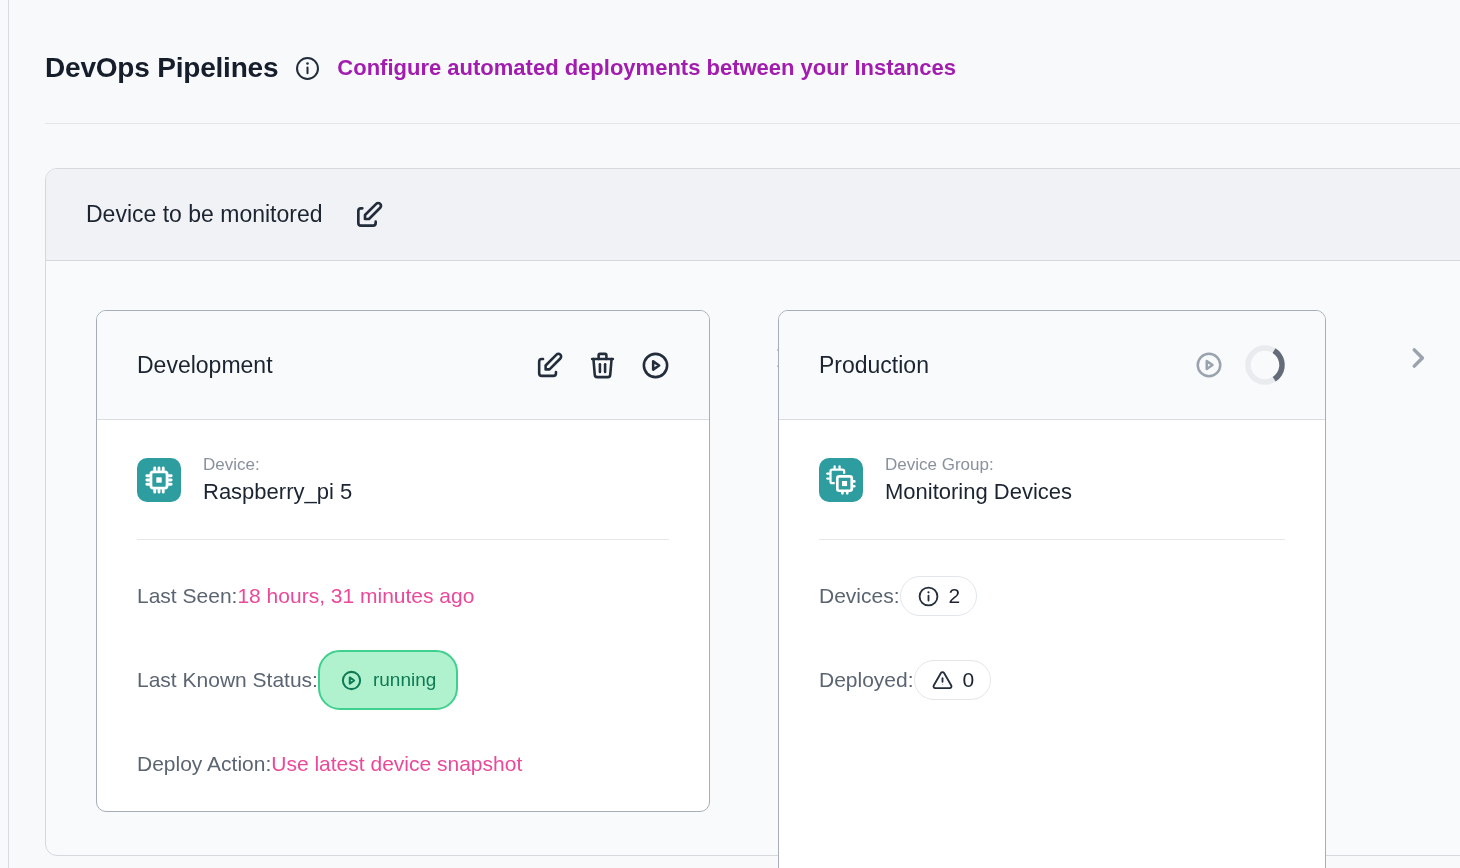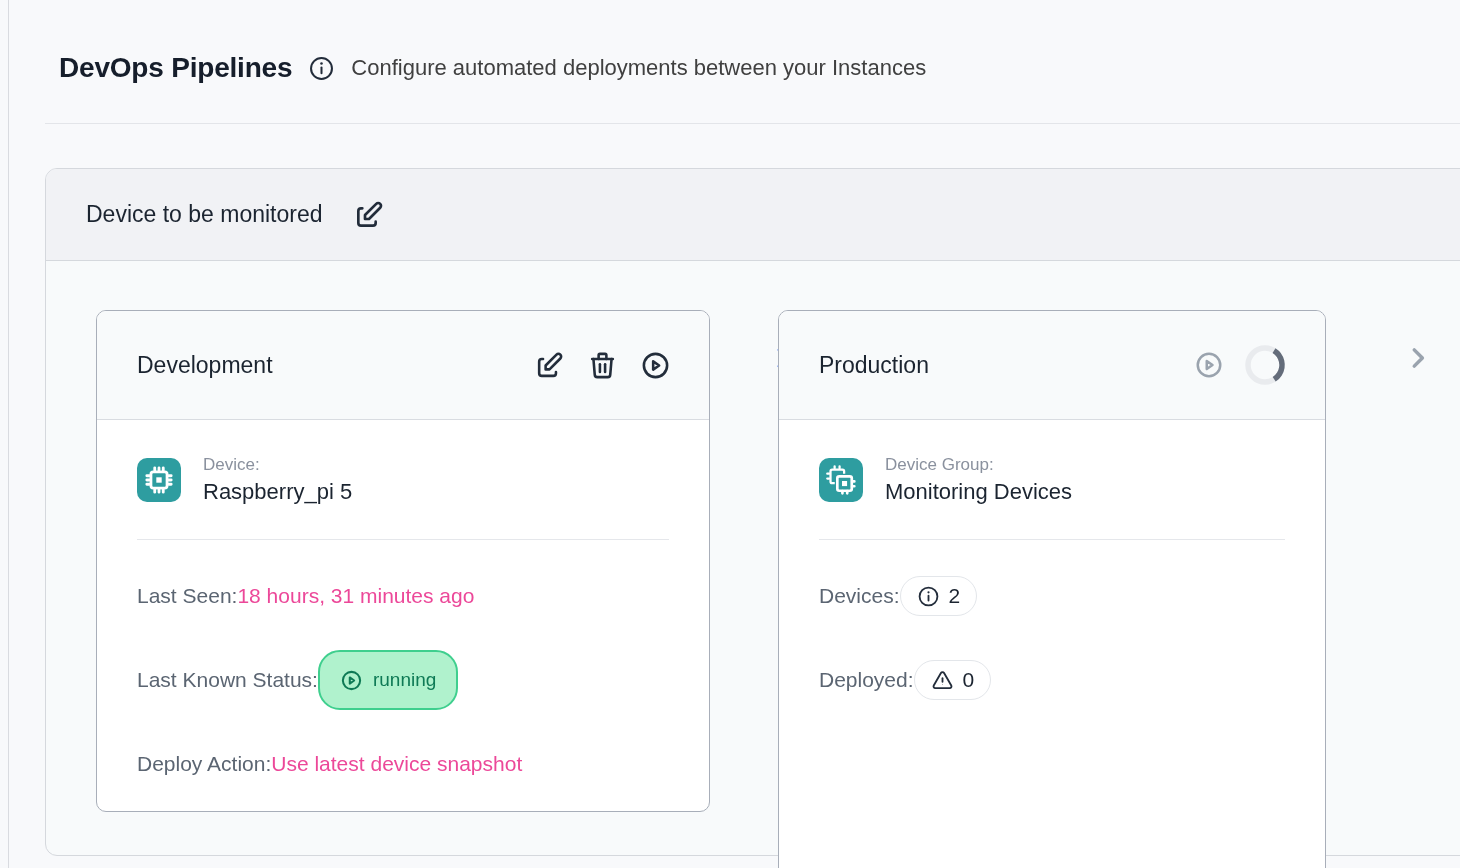--- a/index.html
+++ b/index.html
@@ -5,24 +5,24 @@
   html,body{margin:0;padding:0;}
   body{
     width:1460px;height:868px;position:relative;overflow:hidden;
     background:#f8f9fb;
     font-family:"Liberation Sans","DejaVu Sans",sans-serif;
     color:#1c2533;
   }
   .page{position:absolute;top:0;left:8px;right:0;bottom:0;border-left:1px solid #d9dbe0;}
 
   
-  .hdr{position:absolute;left:36px;top:52px;display:flex;align-items:center;margin-left:14px;}
+  .hdr{position:absolute;left:36px;top:52px;display:flex;align-items:center;}
   .hdr h1{margin:0;font-size:28px;font-weight:700;color:#161e2b;letter-spacing:-.2px;}
   .hdr .info-btn{margin-left:16px;width:27px;height:27px;color:#222c3a;background:none;border:none;padding:0;cursor:pointer;display:flex;align-items:center;}
-  .hdr .subtitle{margin-left:16px;font-size:22px;color:#404040;font-weight:400;text-align:right;}
+  .hdr .subtitle{margin-left:16px;font-size:22px;color:#a21caf;font-weight:700;text-align:right;}
   .title-divider{position:absolute;left:36px;right:0;top:123px;border-top:1px solid #e3e5e9;}
 
   
   .panel{position:absolute;left:36px;top:168px;width:1432px;height:688px;box-sizing:border-box;
     border:1px solid #d5d8dd;border-radius:12px;background:#f8fafb;}
   .panel-header{height:92px;box-sizing:border-box;background:#f1f2f5;border-bottom:1px solid #d5d8dd;
     border-radius:11px 11px 0 0;display:flex;align-items:center;padding:0 40px;}
   .panel-title{font-size:23px;font-weight:500;color:#1b2430;}
   .panel-header .edit-btn{margin-left:30px;width:32px;height:32px;color:#222c3a;background:none;border:none;padding:0;cursor:pointer;display:flex;align-items:center;}
   .panel-body{position:relative;height:calc(100% - 93px);}

